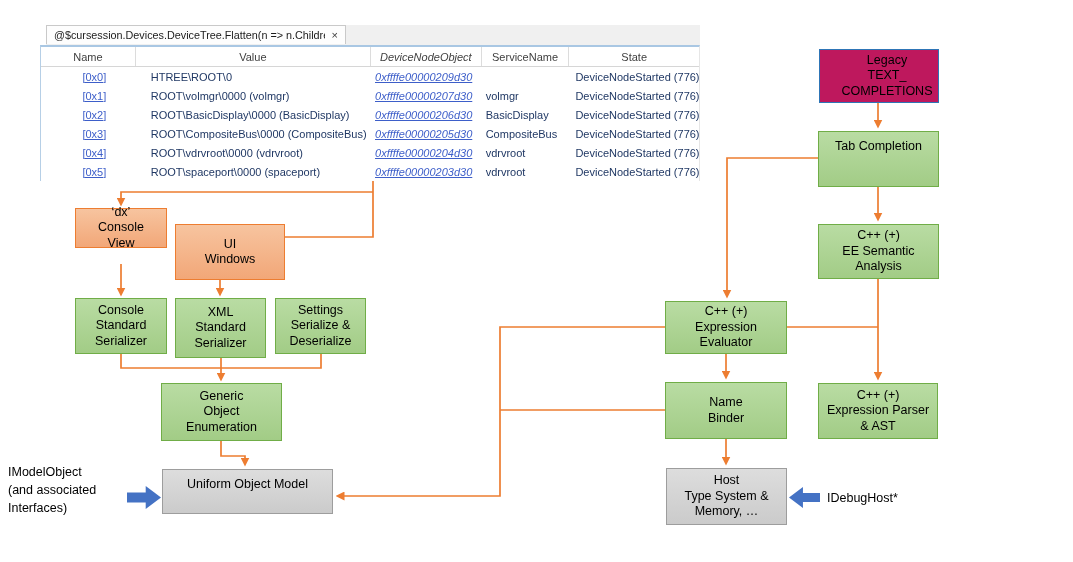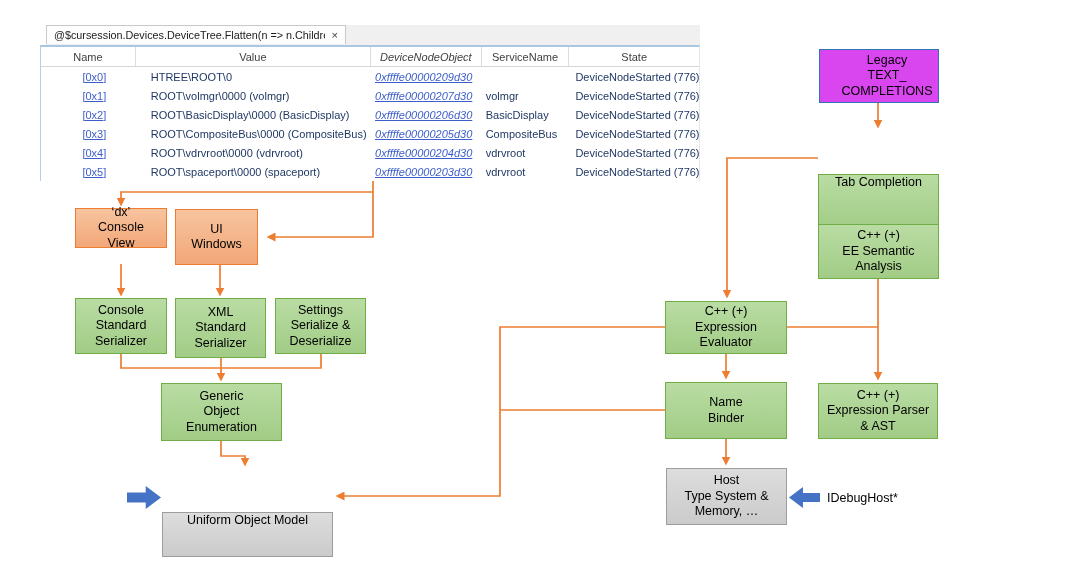--- a/index.html
+++ b/index.html
@@ -28,23 +28,23 @@
   .nodelnk{color:#3d5ec9;text-decoration:underline;padding-left:4px;}
   .navy{color:#203864;}
   .c-value{padding-left:15px;} .c-svc{padding-left:4px;} .c-state{padding-left:6px;}
 
   
   .box{position:absolute;box-sizing:border-box;display:flex;flex-direction:column;
        justify-content:center;align-items:center;text-align:center;
        font-size:12.5px;line-height:15.5px;color:#000;}
   .green {background:linear-gradient(#b9dca3,#a2cc86);border:1.4px solid #70ad47;}
   .salmon{background:linear-gradient(#f7c49f,#f2a778);border:1.4px solid #ed7d31;}
-  .blue  {background:#d946ef;border:1.6px solid #2e75b6;padding-left:16px;}
+  .blue  {background:#be185d;border:1.6px solid #2e75b6;padding-left:16px;}
   .gray  {background:linear-gradient(#dddddd,#cbcbcb);border:1.4px solid #9d9d9d;}
-  .top{justify-content:flex-start;margin-top:43px;}
+  .top{justify-content:flex-start;padding-top:7px;}
 
   .side-label{position:absolute;font-size:12.5px;line-height:18px;color:#000;}
 
   .fat-arrow{position:absolute;background:#4472c4;}
   .fa-right{clip-path:polygon(0 28%,55% 28%,55% 0,100% 50%,55% 100%,55% 72%,0 72%);}
   .fa-left {clip-path:polygon(100% 28%,45% 28%,45% 0,0 50%,45% 100%,45% 72%,100% 72%);}
 
   .overlay{position:absolute;left:0;top:0;pointer-events:none;}
   .overlay path{stroke:#ed7d31;stroke-width:1.7;fill:none;}
 </style>
@@ -152,21 +152,21 @@
     <div>EE Semantic</div>
     <div>Analysis</div>
   </div>
 
   <div class="box salmon" style="left:75px;top:208px;width:92px;height:40px">
     <div>‘dx’</div>
     <div>Console</div>
     <div>View</div>
   </div>
 
-  <div class="box salmon" style="left:175px;top:209px;width:83px;height:56px">
+  <div class="box salmon" style="left:175px;top:224px;width:110px;height:56px">
     <div>UI</div>
     <div>Windows</div>
   </div>
 
   <div class="box green" style="left:75px;top:298px;width:92px;height:56px">
     <div>Console</div>
     <div>Standard</div>
     <div>Serializer</div>
   </div>
 
@@ -208,18 +208,23 @@
     <div>Expression Parser</div>
     <div>&amp; AST</div>
   </div>
 
   <div class="box gray" style="left:666px;top:468px;width:121px;height:57px">
     <div>Host</div>
     <div>Type System &amp;</div>
     <div>Memory, …</div>
   </div>
 
+  <div class="side-label" style="left:8px;top:463px;width:125px">
+    <div>IModelObject</div>
+    <div>(and associated</div>
+    <div>Interfaces)</div>
+  </div>
   <div class="fat-arrow fa-right" style="left:127px;top:486px;width:34px;height:23px"></div>
 
   <div class="fat-arrow fa-left" style="left:789px;top:487px;width:31px;height:21px"></div>
   <div class="side-label" style="left:827px;top:489px">IDebugHost*</div>
 
 </div>
 
 </body></html>

